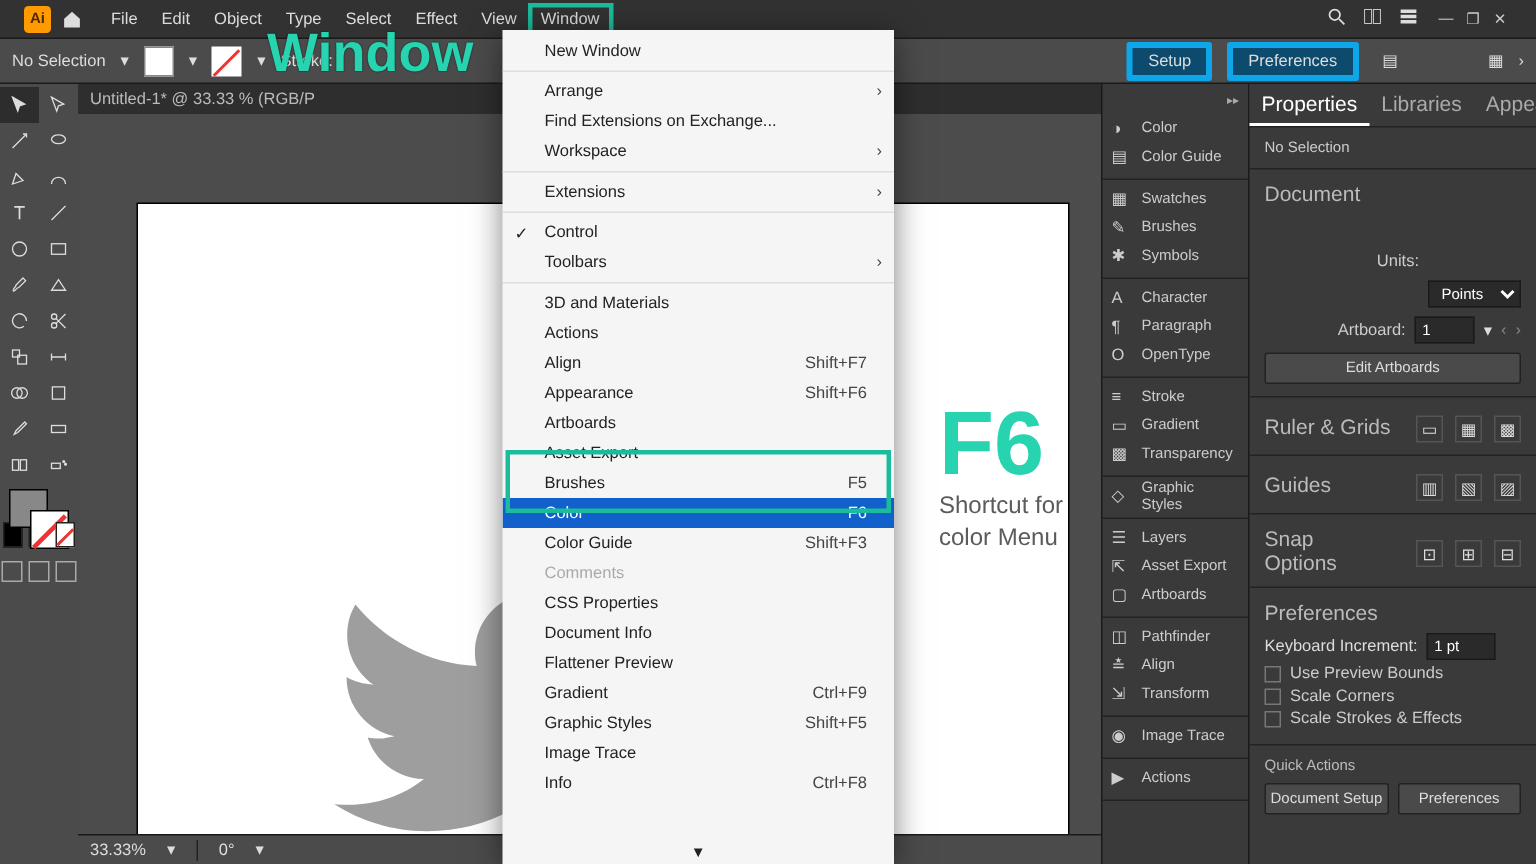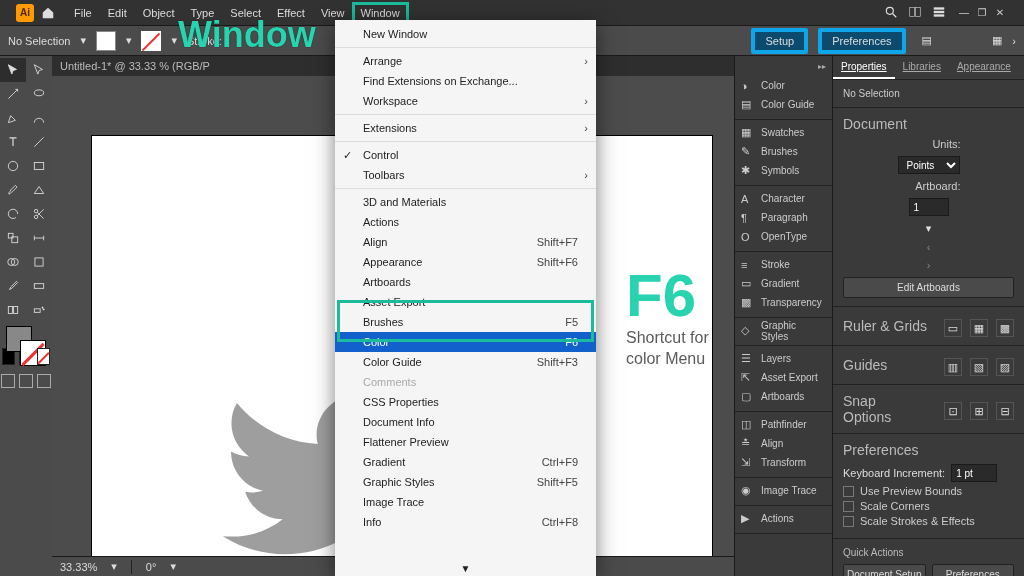--- a/index.html
+++ b/index.html
@@ -72,28 +72,28 @@
   .midpanel { position:absolute; top:56px; right:192px; width:98px; bottom:0; background:#3a3a3a; border-left:1px solid #1a1a1a; padding-top:4px; }
   .midpanel .grp { border-bottom:1px solid #222; padding:3px 0 5px; }
   .midpanel .row { display:flex; align-items:center; height:19px; padding:0 6px; gap:6px; color:#ccc; }
   .midpanel .row .lbl { font-size:10px; }
   .midpanel .expand { display:flex; justify-content:flex-end; padding:2px 6px; }
   .midpanel .expand span { font-size:8px; color:#aaa; }
 
   
   .rpanel { position:absolute; top:56px; right:0; width:192px; bottom:0; background:#3a3a3a; border-left:1px solid #1a1a1a; color:#ddd; }
   .rpanel .tabs { display:flex; border-bottom:1px solid #222; }
-  .rpanel .tabs .tab { padding:5px 8px; font-size:10px; color:#aaa;text-decoration:underline; }
+  .rpanel .tabs .tab { padding:5px 8px; font-size:14px; color:#aaa; }
   .rpanel .tabs .tab.active { color:#fff; background:#3a3a3a; border-bottom:2px solid #fff; }
   .rpanel .sect { padding:8px 10px; border-bottom:1px solid #222; }
   .rpanel .sect .title { color:#bbb; font-size:14px; margin-bottom:6px; }
-  .rpanel .kv { display:flex; align-items:center; justify-content:flex-end; gap:6px; margin-bottom:6px; font-size:10px;flex-direction:column; }
+  .rpanel .kv { display:flex; align-items:center; justify-content:flex-end; gap:6px; margin-bottom:6px; font-size:10px; }
   .rpanel .kv .lab { color:#ccc; width:64px; text-align:right; }
   .rpanel .kv input, .rpanel .kv select { background:#2a2a2a; border:1px solid #1a1a1a; color:#fff; height:18px; font-size:10px; padding:0 4px; }
-  .rpanel .kv select { width:62px; }
+  .rpanel .kv select { width:62px;margin-top:44px; }
   .rpanel .kv input { width:40px; }
   .rpanel .widebtn { background:#4a4a4a; border:1px solid #222; color:#ddd; padding:4px 0; text-align:center; border-radius:2px; font-size:10px; margin-top:4px; }
   .rpanel .iconrow { display:flex; gap:8px; margin-top:4px; }
   .rpanel .iconrow span { width:18px; height:18px; border:1px solid #555; display:flex; align-items:center; justify-content:center; }
   .rpanel .chk { display:flex; align-items:center; gap:6px; font-size:10px; color:#ccc; margin:3px 0; }
   .rpanel .chk .box { width:11px; height:11px; border:1px solid #777; }
   .rpanel .qa { padding:8px 10px; }
   .rpanel .qa .btns { display:flex; gap:6px; margin-top:6px; }
   .rpanel .qa .btns .b { flex:1; background:#4a4a4a; border:1px solid #222; padding:4px 0; text-align:center; border-radius:2px; font-size:10px; }
 

